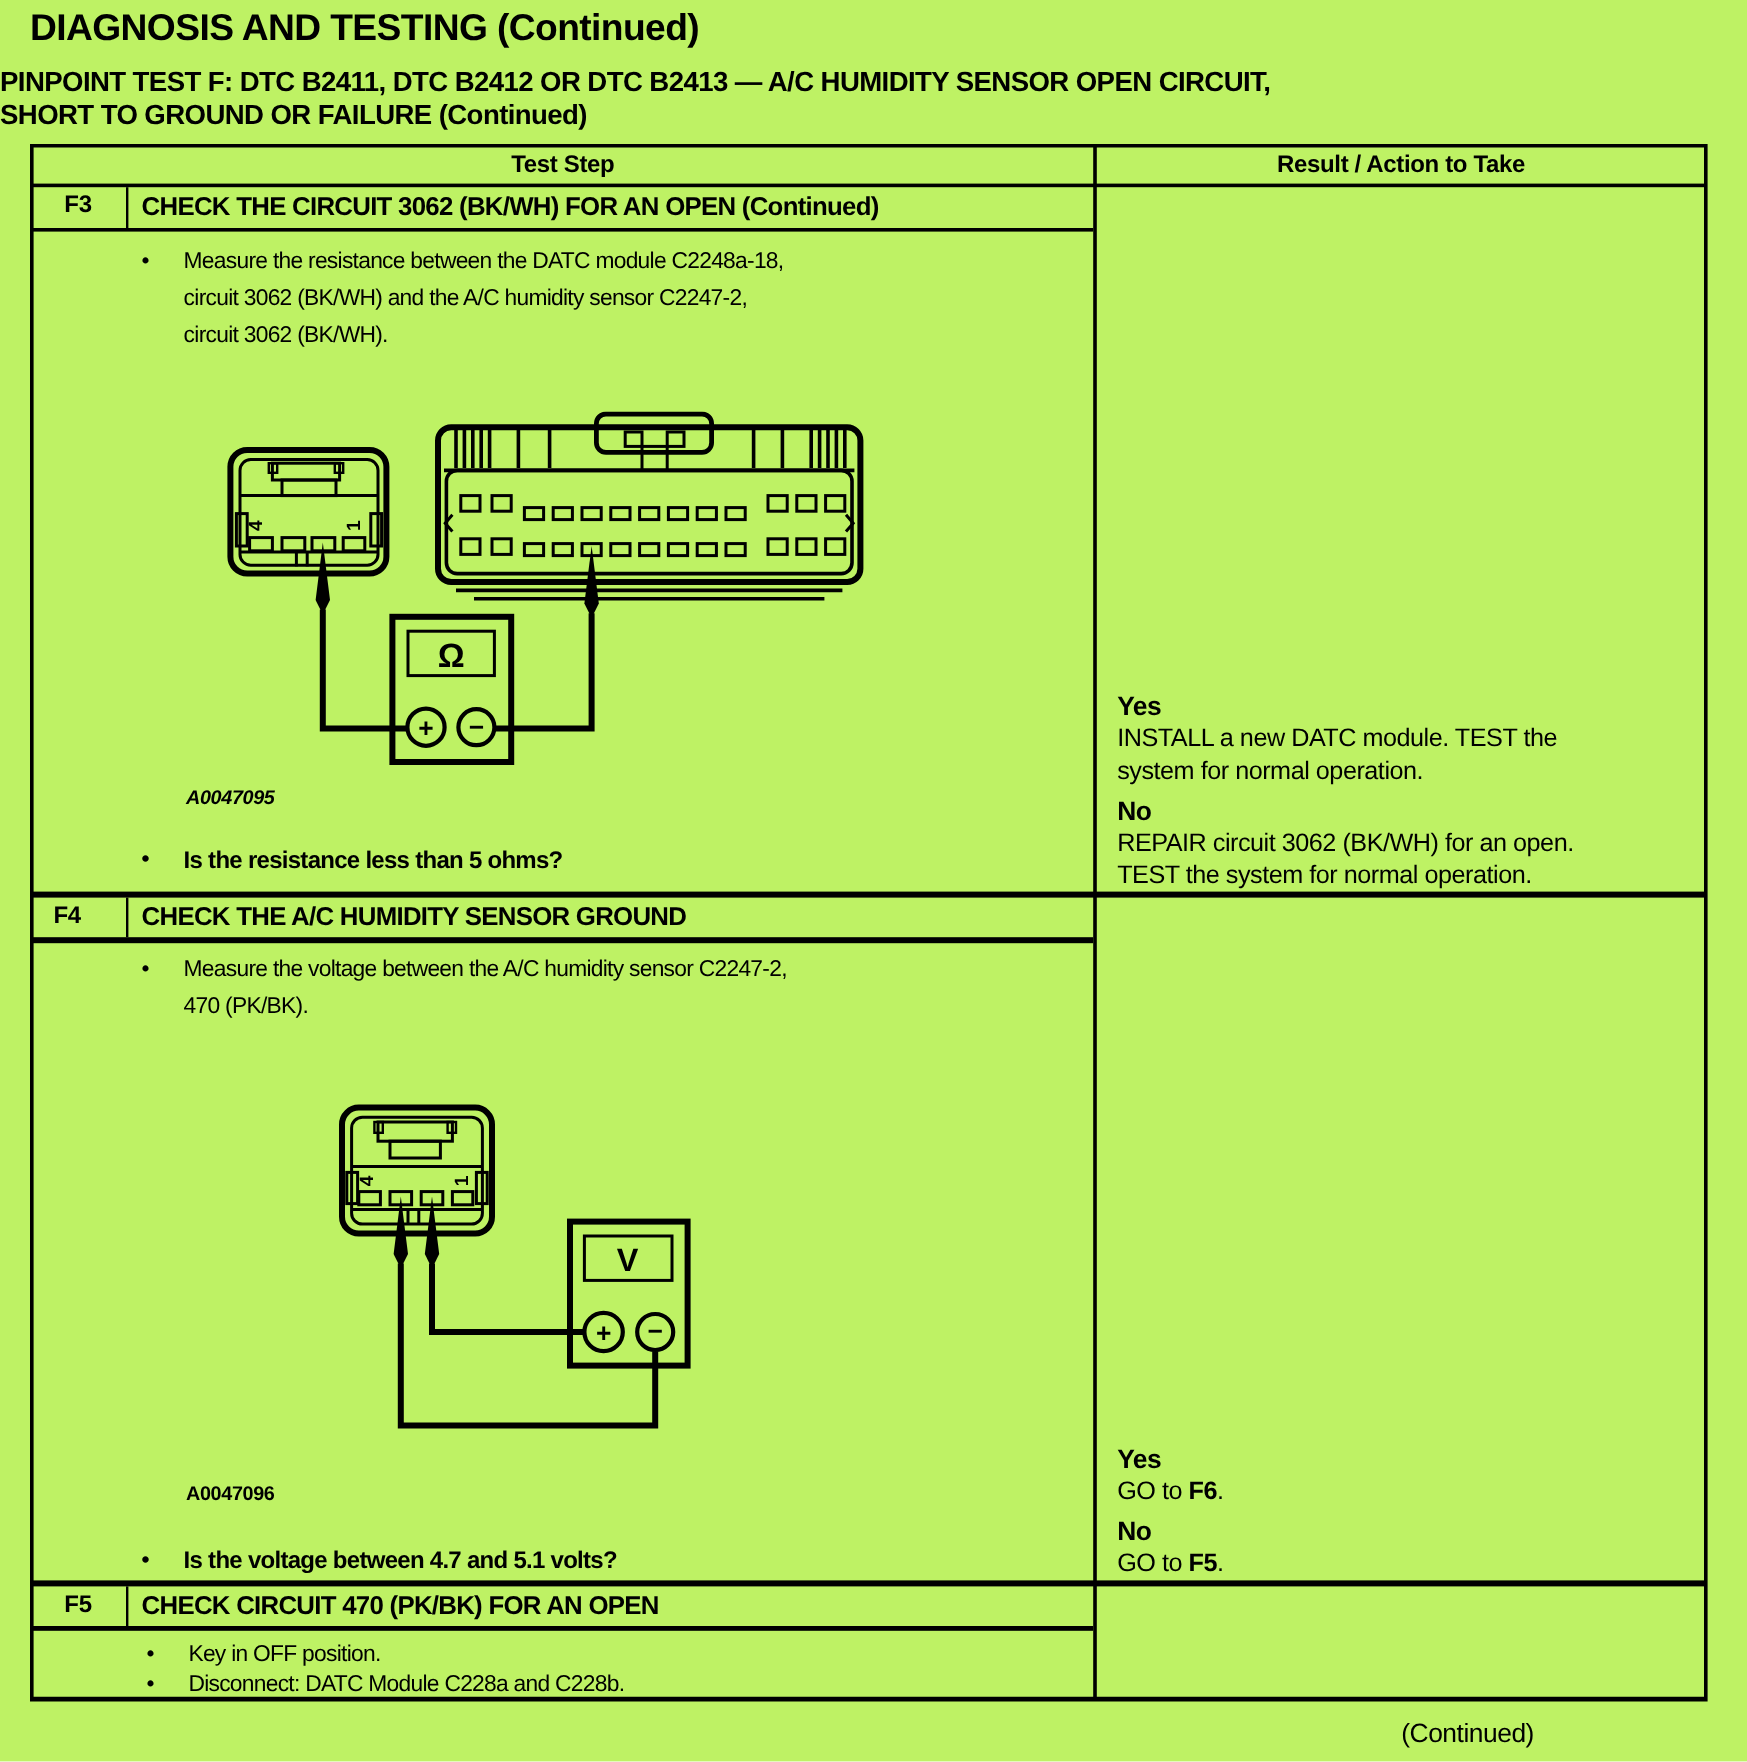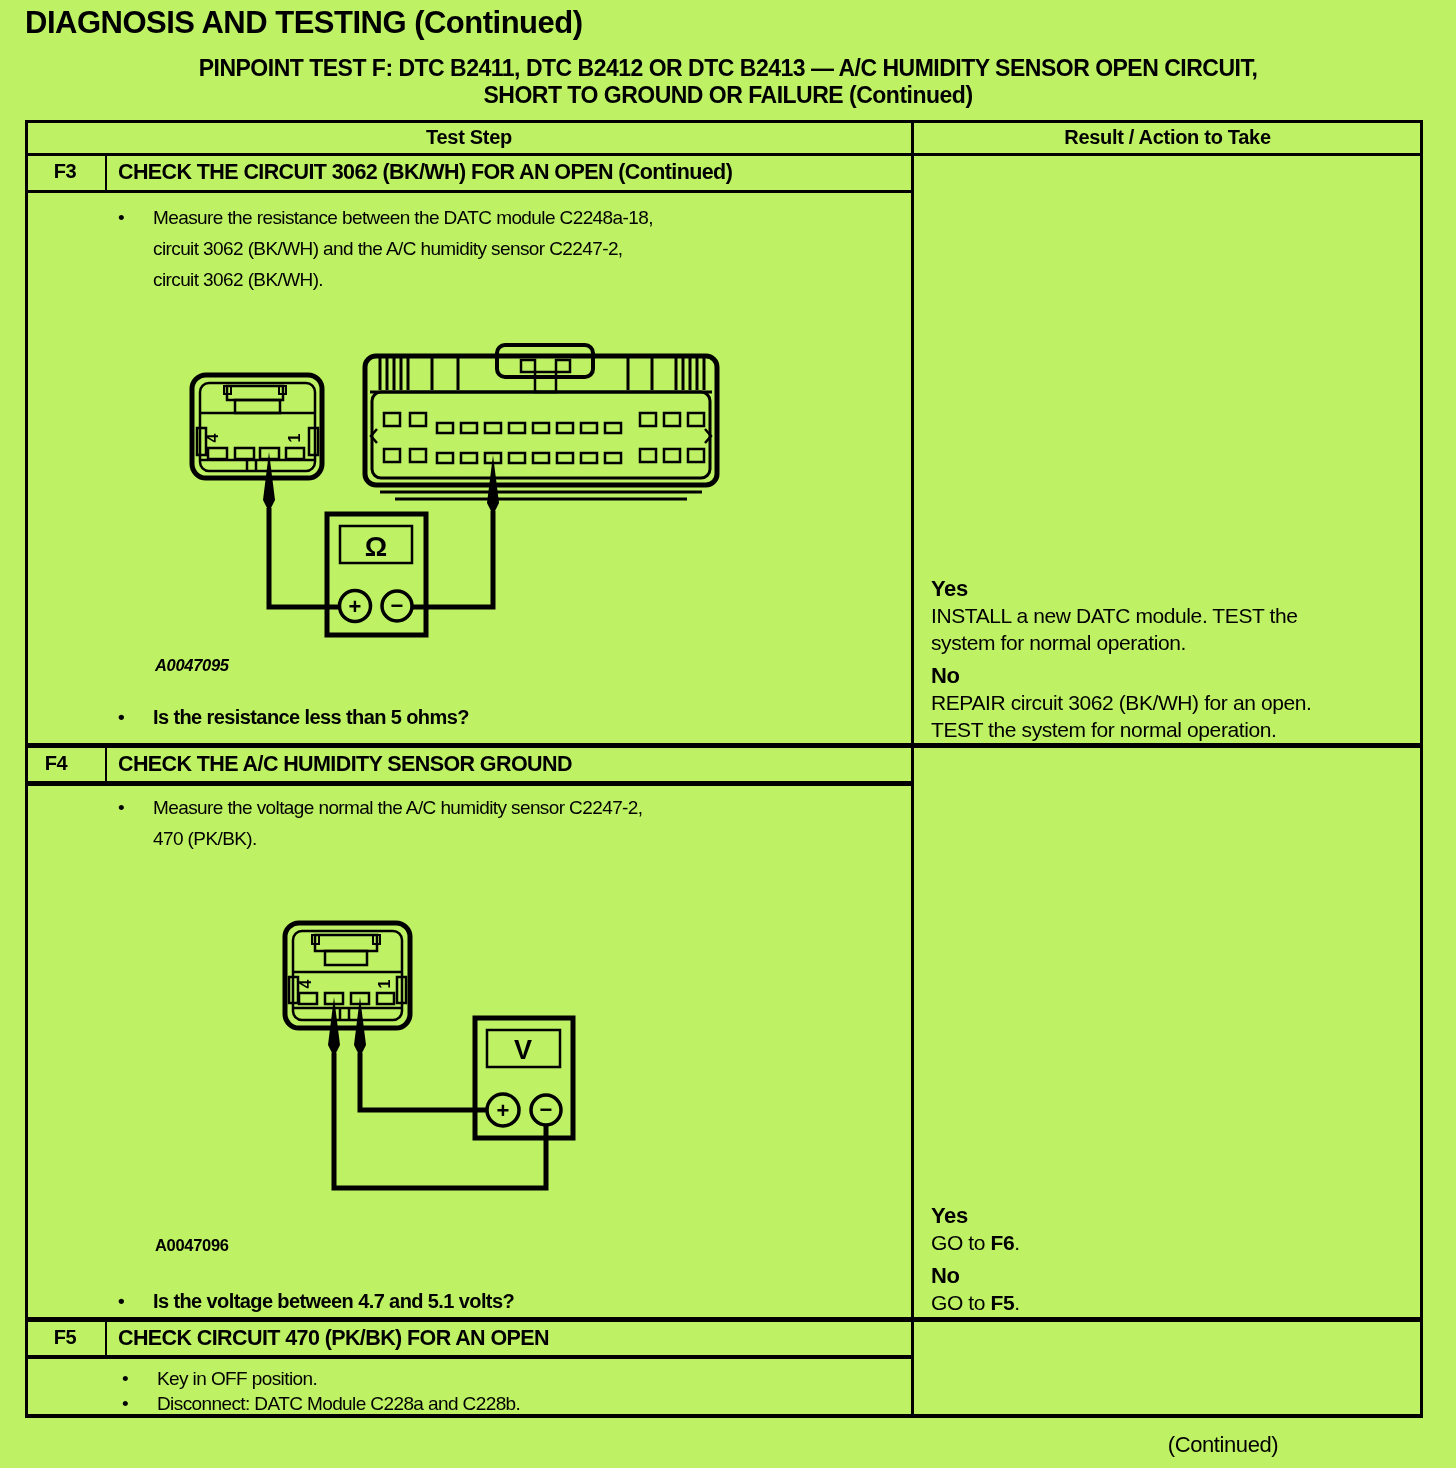--- a/index.html
+++ b/index.html
@@ -1,20 +1,20 @@
 <!DOCTYPE html>
 <html><head>
 <meta charset="utf-8">
 <style>
   html,body{margin:0;padding:0;background:#fff;}
   .page{position:relative;width:1456px;height:1468px;background:#bef264;color:#000;
         font-family:"Liberation Sans", sans-serif;overflow:hidden;}
   .abs{position:absolute;}
   .h1{font-size:31px;font-weight:bold;letter-spacing:-0.5px;white-space:nowrap;}
-  .sub{width:1456px;text-align:center;font-size:23px;font-weight:bold;letter-spacing:-0.5px;white-space:nowrap;}
+  .sub{width:1456px;font-size:23px;font-weight:bold;letter-spacing:-0.5px;white-space:nowrap;}
   .frame{border:3px solid #000;border-bottom-width:4px;}
   .bline{background:#000;}
   .th{font-size:20px;font-weight:bold;text-align:center;letter-spacing:-0.3px;}
   .stepid{font-size:20px;font-weight:bold;text-align:center;letter-spacing:-0.3px;}
   .steptitle{font-size:21.5px;font-weight:bold;letter-spacing:-0.6px;white-space:nowrap;}
   .body-txt{font-size:19px;letter-spacing:-0.6px;line-height:31px;white-space:nowrap;}
   .body-txt.tight{line-height:25px;}
   .bullet{position:absolute;left:0;top:0;font-size:19px;}
   .btxt{margin-left:35px;}
   .figlabel{font-size:16.5px;font-weight:bold;letter-spacing:-0.3px;}
@@ -173,21 +173,21 @@
   </div>
 
   <div class="abs bline" style="left:27px;top:743px;width:1394px;height:5px;"></div>
   <div class="abs bline" style="left:105px;top:748px;width:2px;height:33px;"></div>
   <div class="abs bline" style="left:27px;top:781px;width:884px;height:5px;"></div>
   <div class="abs stepid" style="left:25px;top:752px;width:62px;">F4</div>
   <div class="abs steptitle" style="left:118px;top:752px;">CHECK THE A/C HUMIDITY SENSOR GROUND</div>
 
   <div class="abs body-txt" style="left:118px;top:792px;">
     <span class="bullet">•</span>
-    <div class="btxt">Measure the voltage normal the A/C humidity sensor C2247-2,</div>
+    <div class="btxt">Measure the voltage between the A/C humidity sensor C2247-2,</div>
     <div class="btxt">470 (PK/BK).</div>
   </div>
 
   <svg class="abs" style="left:150px;top:915px;" width="560" height="285" viewBox="150 915 560 285">
     <g fill="none" stroke="#000">
       <rect x="285" y="923" width="125" height="105" rx="14" stroke-width="5"></rect>
       <rect x="293" y="931" width="109" height="89" rx="9" stroke-width="2.5"></rect>
       <rect x="315" y="935" width="62" height="16" stroke-width="2.5"></rect>
       <rect x="312" y="935" width="7" height="9" stroke-width="2"></rect>
       <rect x="373" y="935" width="7" height="9" stroke-width="2"></rect>

